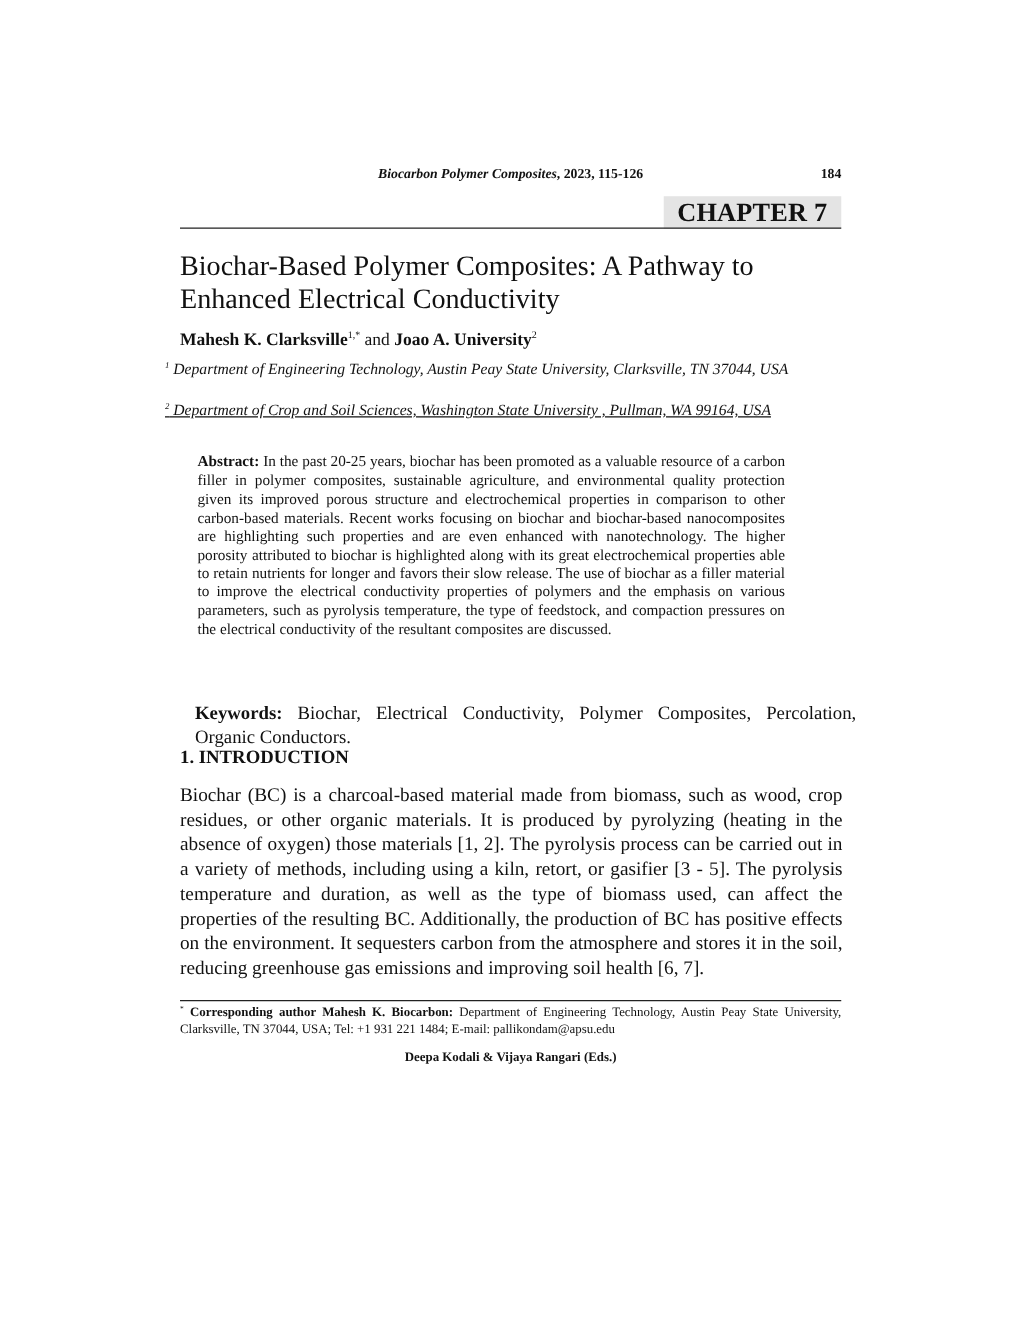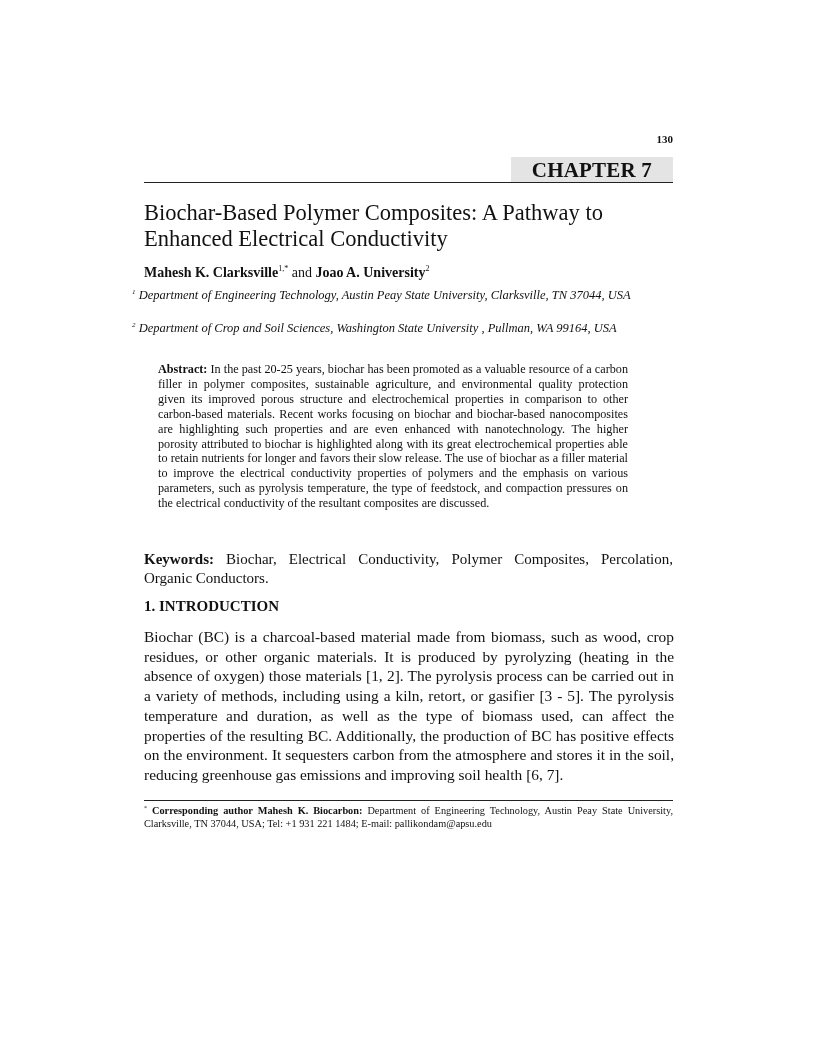--- a/index.html
+++ b/index.html
@@ -1,46 +1,47 @@
 <!DOCTYPE html>
 <html><head>
   <meta charset="utf-8">
   <style>
     html, body { margin: 0; padding: 0; background: #ffffff; }
     body { width: 816px; height: 1056px; position: relative; overflow: hidden; color: #111; font-family: "Liberation Serif", serif; }
     .running-header { position: absolute; top: 133px; left: 144px; width: 529px; height: 16px; font-size: 11px; font-weight: bold; }
     .running-header .journal { position: absolute; left: 0; right: 0; text-align: center; }
     .running-header .journal i { font-style: italic; }
     .running-header .pagenum { position: absolute; right: 0; top: 0; }
-    .chapter-box { position: absolute; top: 157px; right: 143px; background: #e4e4e4; padding: 0 21px; font-size: 21px; font-weight: bold; line-height: 26px; letter-spacing: 0.2px; }
+    .chapter-box { position: absolute; top: 157px; right: 143px; background: #e4e4e4; padding: 0 11px; font-size: 21px; font-weight: bold; line-height: 26px; letter-spacing: 0.2px; }
     .chapter-rule { position: absolute; top: 182px; left: 144px; width: 529px; height: 1px; background: #222; }
     .title { position: absolute; top: 200px; left: 144px; width: 540px; font-size: 22.5px; font-weight: normal; line-height: 26px; margin: 0; }
     .authors { position: absolute; top: 264px; left: 144px; width: 529px; font-size: 14px; line-height: 18px; }
     .authors b { font-weight: bold; }
     .authors sup { font-size: 8px; vertical-align: 6px; line-height: 0; }
     .affil { position: absolute; left: 132px; width: 530px; font-size: 12.5px; font-style: italic; line-height: 16px; text-align: justify; }
     .affil sup { font-size: 7px; vertical-align: 5px; line-height: 0; font-style: italic; }
     .affil1 { top: 287px; }
-    .affil2 { top: 320px; }
+    .affil2 { top: 320px; text-decoration: underline; }
     .abstract { position: absolute; top: 362px; left: 158px; width: 470px; font-size: 12.2px; line-height: 14.9px; text-align: justify; margin: 0; }
     .abstract b { font-weight: bold; }
-    .keywords { position: absolute; top: 550px; left: 144px; width: 529px; font-size: 15px; line-height: 19px; text-align: justify; margin: 0; }
+    .keywords { position: absolute; top: 550px; left: 144px; width: 529px; font-size: 15px; line-height: 19px; text-align: justify; margin: 12px; }
     .section-heading { position: absolute; top: 598px; left: 144px; font-size: 15px; font-weight: bold; margin: 0; }
     .intro { position: absolute; top: 627px; left: 144px; width: 530px; font-size: 15.4px; line-height: 19.7px; text-align: justify; margin: 0; }
     .footnote-rule { position: absolute; top: 800px; left: 144px; width: 529px; height: 1px; background: #222; }
     .footnote { position: absolute; top: 804px; left: 144px; width: 529px; font-size: 10.3px; line-height: 13px; text-align: justify; margin: 0; }
     .footnote sup { font-size: 6px; vertical-align: 4px; line-height: 0; }
     .footnote b { font-weight: bold; }
     .publisher { position: absolute; top: 840px; left: 144px; width: 529px; text-align: center; font-size: 10.3px; font-weight: bold; line-height: 13px; }
   </style>
 </head>
 <body>
 
 <div class="running-header">
-  <span class="pagenum">130</span>
+  <div class="journal"><i>Biocarbon Polymer Composites</i><span>, 2023, 115-126</span></div>
+  <span class="pagenum">184</span>
 </div>
 
 <div class="chapter-box">CHAPTER 7</div>
 <div class="chapter-rule"></div>
 
 <h1 class="title">Biochar-Based Polymer Composites: A Pathway to Enhanced Electrical Conductivity</h1>
 
 <div class="authors"><b>Mahesh K. Clarksville</b><sup>1,*</sup><span> and </span><b>Joao A. University</b><sup>2</sup></div>
 
 <div class="affil affil1"><sup>1</sup><span> Department of Engineering Technology, Austin Peay State University, Clarksville, TN 37044, USA</span></div>
@@ -51,13 +52,14 @@
 <p class="keywords"><b>Keywords:</b><span> Biochar, Electrical Conductivity, Polymer Composites, Percolation, Organic Conductors.</span></p>
 
 <h2 class="section-heading">1. INTRODUCTION</h2>
 
 <p class="intro">Biochar (BC) is a charcoal-based material made from biomass, such as wood, crop residues, or other organic materials. It is produced by pyrolyzing (heating in the absence of oxygen) those materials [1, 2]. The pyrolysis process can be carried out in a variety of methods, including using a kiln, retort, or gasifier [3 - 5]. The pyrolysis temperature and duration, as well as the type of biomass used, can affect the properties of the resulting BC. Additionally, the production of BC has positive effects on the environment. It sequesters carbon from the atmosphere and stores it in the soil, reducing greenhouse gas emissions and improving soil health [6, 7].</p>
 
 <div class="footnote-rule"></div>
 <p class="footnote"><sup>*</sup><b> Corresponding author Mahesh K. Biocarbon:</b><span> Department of Engineering Technology, Austin Peay State University, Clarksville, TN 37044, USA; Tel: +1 931 221 1484; E-mail: pallikondam@apsu.edu</span></p>
 
 <div class="publisher">
+  <div>Deepa Kodali &amp; Vijaya Rangari (Eds.)</div>
 </div>
 
 </body></html>

